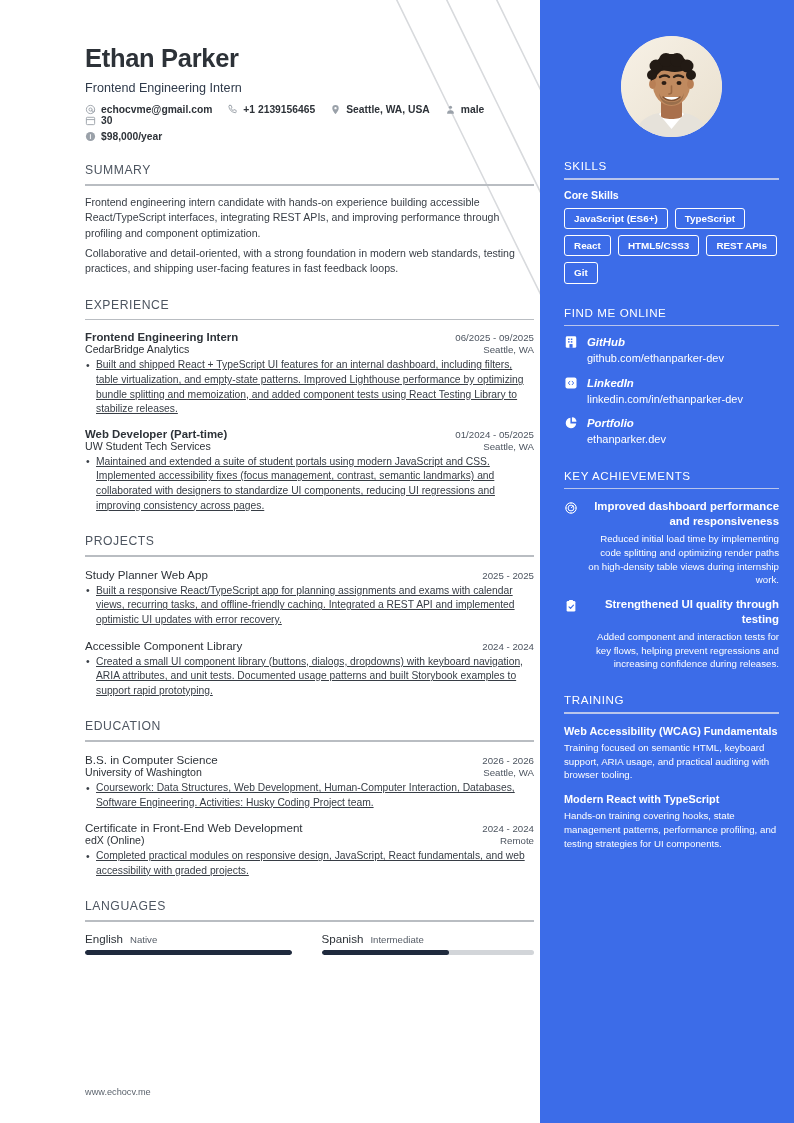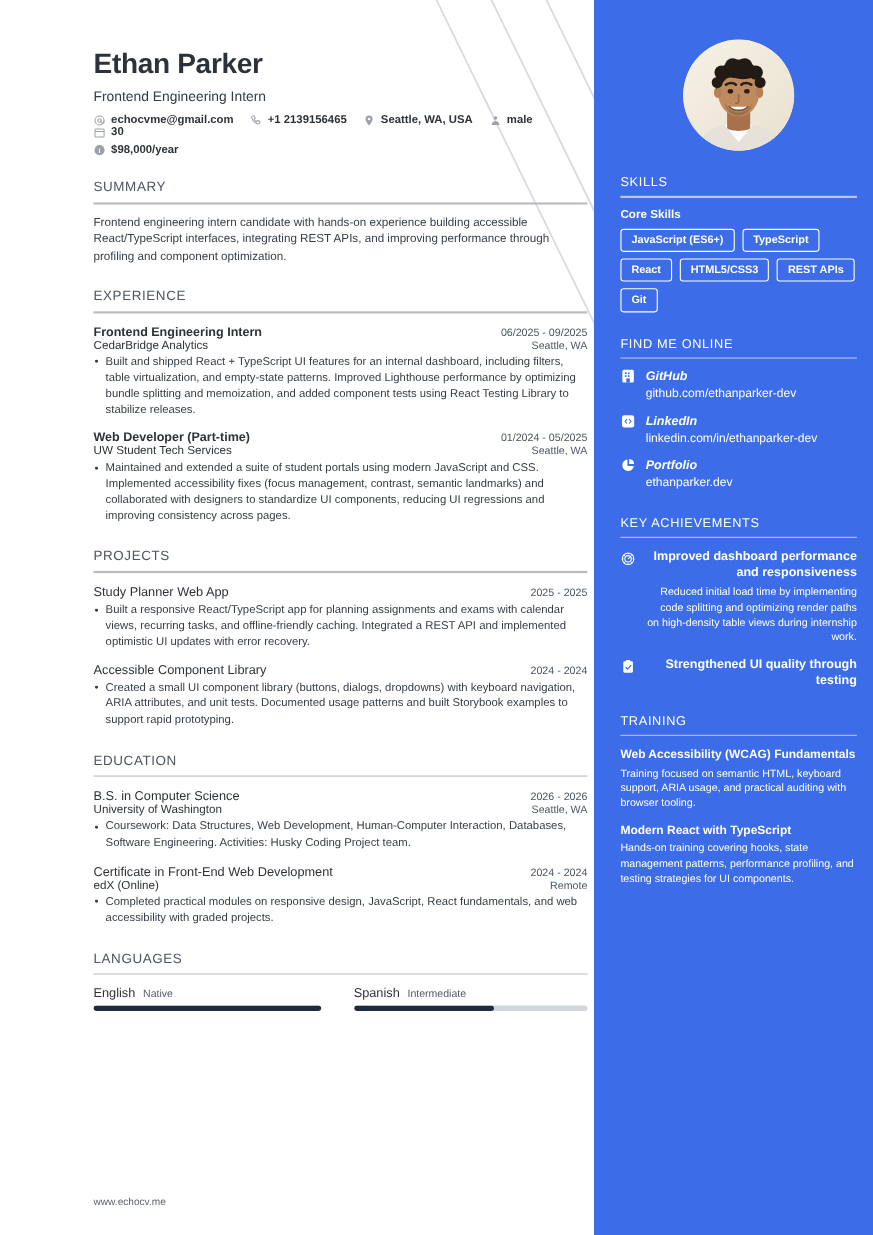--- a/index.html
+++ b/index.html
@@ -124,20 +124,21 @@
     white-space: nowrap;
   }
   .bullets { margin-top: 3px; padding-left: 0; list-style: none; }
   .bullets li {
     position: relative;
     padding-left: 11px;
     font-size: 10.3px;
     line-height: 1.42;
     color: #373d45;
     margin-bottom: 2px;
+    text-decoration: underline;
   }
   .bullets li:before {
     content: "•";
     position: absolute;
     left: 1px; top: -0.5px;
     color: #373d45;
     font-size: 10.5px;
   }
 
   
@@ -374,20 +375,21 @@
           <span>$98,000/year</span>
         </span>
       </div>
     </div>
 
     <div class="sec">
       <div class="sec-title">SUMMARY</div>
       <div class="sec-rule"></div>
       <div class="summary-body">
         <div class="summary-p">Frontend engineering intern candidate with hands-on experience building accessible React/TypeScript interfaces, integrating REST APIs, and improving performance through profiling and component optimization.</div>
+        <div class="summary-p">Collaborative and detail-oriented, with a strong foundation in modern web standards, testing practices, and shipping user-facing features in fast feedback loops.</div>
       </div>
     </div>
 
     <div class="sec">
       <div class="sec-title">EXPERIENCE</div>
       <div class="sec-rule"></div>
 
       <div class="entry">
         <div class="entry-row">
           <span class="entry-title">Frontend Engineering Intern</span>
@@ -647,20 +649,21 @@
       <div class="ach-item">
         <span class="ach-ic">
           <svg viewBox="0 0 24 24" fill="currentColor">
             <rect x="4.5" y="3.5" width="15" height="18" rx="2.2"></rect>
             <rect x="8.5" y="1.6" width="7" height="3.6" rx="1.2"></rect>
             <path d="M8.6 13.4l2.6 2.6 5-5.6" stroke="#3c6ce8" stroke-width="2" fill="none" stroke-linecap="round" stroke-linejoin="round"></path>
           </svg>
         </span>
         <div class="ach-body">
           <div class="ach-title">Strengthened UI quality through testing</div>
+          <div class="ach-desc">Added component and interaction tests for key flows, helping prevent regressions and increasing confidence during releases.</div>
         </div>
       </div>
     </div>
 
     <div class="side-sec">
       <div class="side-title">TRAINING</div>
       <div class="side-rule"></div>
 
       <div class="tr-item">
         <div class="tr-title">Web Accessibility (WCAG) Fundamentals</div>

